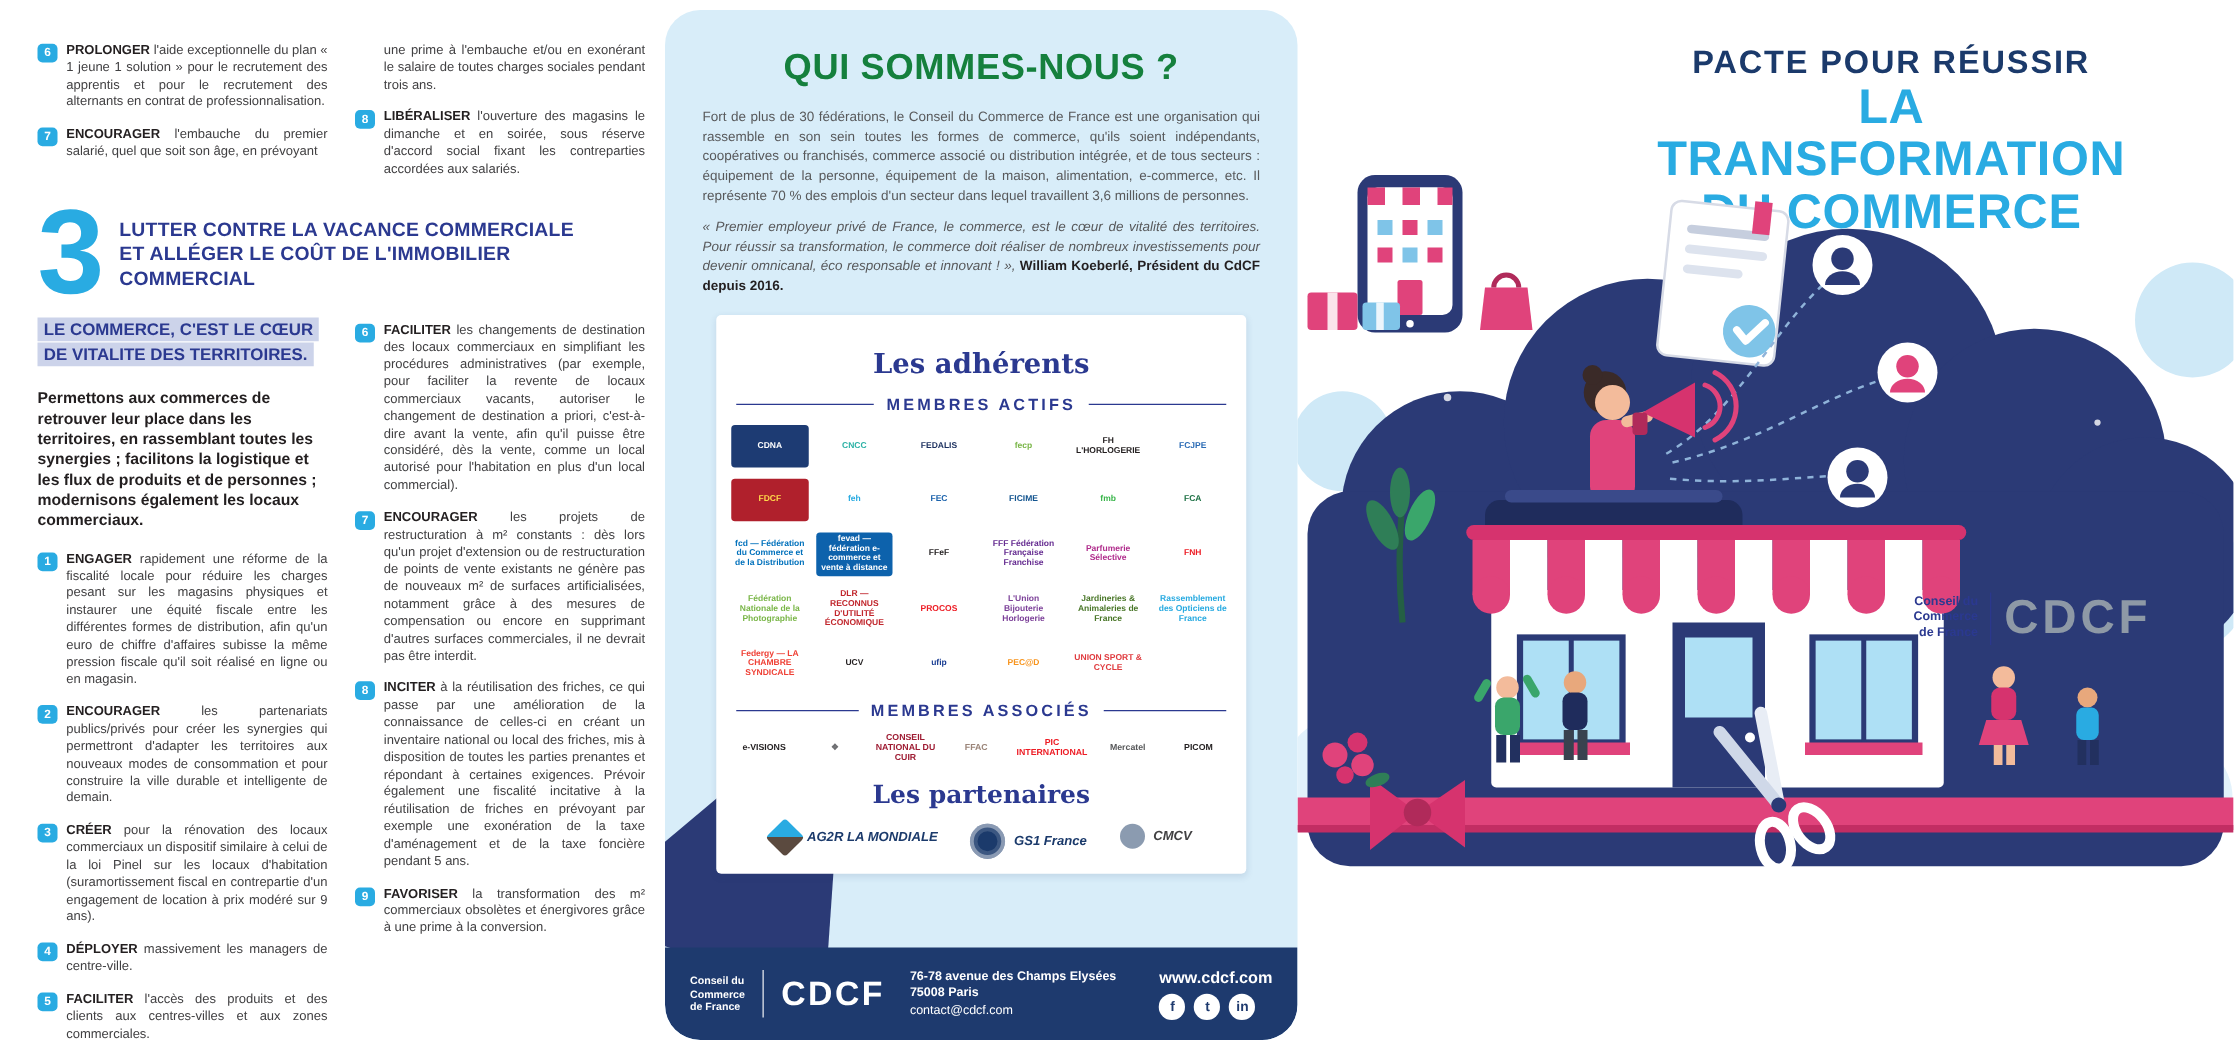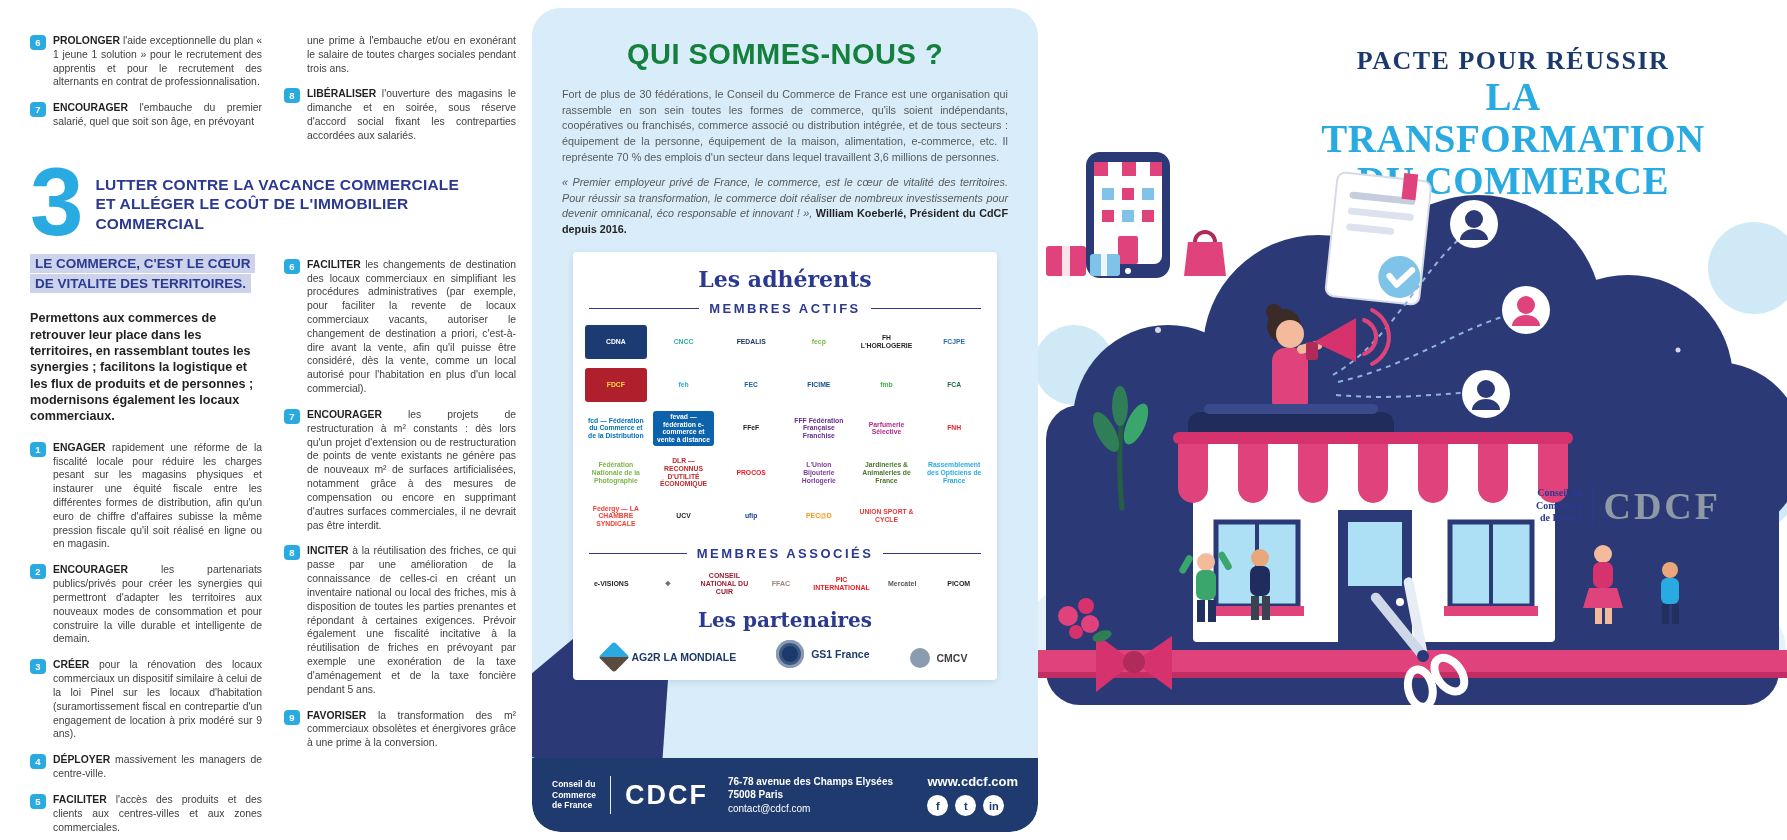--- a/index.html
+++ b/index.html
@@ -31,31 +31,31 @@
   .mid-deco{position:absolute;left:-40px;bottom:60px;width:0;height:0;
             border-left:150px solid transparent;border-right:60px solid transparent;border-bottom:240px solid #2b3a76;
             transform:rotate(18deg);}
   .mid-title{margin:30px 20px 0;text-align:center;font-size:29px;font-weight:800;color:#15803d;letter-spacing:.5px;}
   .mid-about{margin:16px 30px 0;font-size:10.8px;line-height:1.45;color:#58595b;text-align:justify;}
   .mid-quote{margin:10px 30px 0;font-size:10.8px;line-height:1.45;color:#58595b;text-align:justify;font-style:italic;}
   .mid-quote b{font-style:normal;color:#231f20;}
 
   .white-box{position:relative;margin:14px auto 0;width:424px;background:#fff;border-radius:4px;
              padding:14px 12px 12px;box-sizing:border-box;box-shadow:0 2px 6px rgba(30,58,110,.12);}
-  .serif-title{text-align:center;font-family:"DejaVu Serif",serif;font-weight:bold;color:#2b3990;font-size:22px;margin:0;}
+  .serif-title{text-align:center;font-family:"DejaVu Serif",serif;font-weight:bold;color:#2b3990;font-size:22px;margin:12px;}
   .serif-title.small{font-size:20px;margin-top:10px;}
   .divider{display:flex;align-items:center;gap:10px;margin:9px 4px;}
   .divider .line{flex:1;height:1px;background:#2b3990;}
   .divider .dlabel{font-size:13px;font-weight:bold;color:#2b3990;letter-spacing:2.5px;}
   .logo-grid{display:grid;grid-template-columns:repeat(6,1fr);gap:9px 6px;margin-top:4px;}
   .logo-chip{min-height:30px;display:flex;align-items:center;justify-content:center;text-align:center;
              font-size:6.8px;font-weight:bold;line-height:1.15;padding:2px;border-radius:3px;}
   .logo-row{display:flex;justify-content:space-between;align-items:center;gap:4px;margin-top:6px;}
   .logo-row .logo-chip{flex:1;min-height:24px;font-size:7px;}
-  .partners-row{display:flex;justify-content:center;align-items:flex-end;gap:40px;margin-top:8px;}
+  .partners-row{display:flex;justify-content:center;align-items:flex-start;gap:26px;margin-top:8px;font-style:italic;}
   .partner{display:flex;align-items:center;gap:7px;}
   .p-name{font-size:10.5px;font-weight:800;}
   .p-icon{display:inline-block;}
   .p-icon.ag2r{width:22px;height:22px;border-radius:3px;transform:rotate(45deg);
                background:linear-gradient(135deg,#29abe2 50%,#5b4a3f 50%);}
   .p-icon.gs1{width:28px;height:28px;border-radius:50%;background:#1b3a6b;
               box-shadow:inset 0 0 0 3px rgba(255,255,255,.4), inset 0 0 0 6px rgba(255,255,255,.15);}
   .p-icon.cmcv{width:20px;height:20px;border-radius:50%;background:#8b9bb0;}
 
   .mid-footer{position:absolute;left:0;right:0;bottom:0;height:74px;background:#1e3a6e;
@@ -65,21 +65,21 @@
   .cdcf-big{font-size:27px;font-weight:800;letter-spacing:2px;}
   .addr{font-size:10px;line-height:1.35;margin-left:6px;}
   .addr .b{font-weight:bold;}
   .web-social{margin-left:auto;text-align:left;}
   .web{font-size:13px;font-weight:800;}
   .socials{display:flex;gap:7px;margin-top:6px;}
   .soc{width:21px;height:21px;border-radius:50%;background:#fff;color:#1e3a6e;font-size:11px;font-weight:800;
        display:flex;align-items:center;justify-content:center;cursor:pointer;}
 
   
-  .panel-right{position:absolute;left:1038px;top:12px;width:749px;height:604px;font-family:Liberation Serif, serif;}
+  .panel-right{position:absolute;left:1038px;top:0;width:749px;height:604px;}
   .pacte{position:absolute;top:34px;right:64px;width:420px;text-align:center;}
   .pacte .l1{font-size:26px;font-weight:600;color:#1b3a6b;letter-spacing:1.5px;}
   .pacte .l2,.pacte .l3{font-size:39px;font-weight:800;color:#29abe2;line-height:1.08;letter-spacing:.5px;}
   .illu{position:absolute;left:0;top:138px;width:749px;height:580px;}
   .cdcf-logo-right{position:absolute;right:66px;bottom:88px;display:flex;align-items:center;gap:10px;}
   .cdcf-logo-right .org-mini{color:#2b3990;font-size:10px;}
   .cdcf-logo-right .vline{background:#2b3990;height:42px;}
   .cdcf-gray{font-size:38px;font-weight:800;color:#8e99a6;letter-spacing:3px;}
 </style>
 </head>

